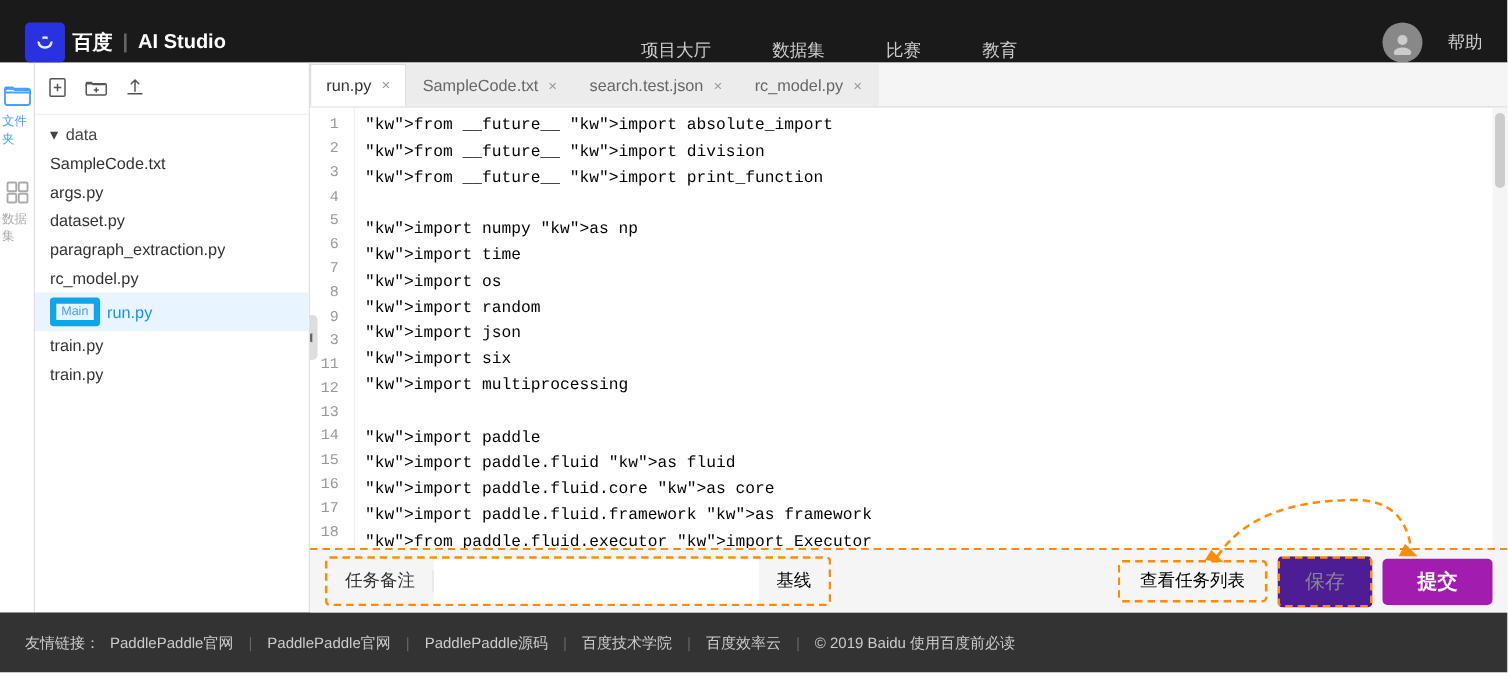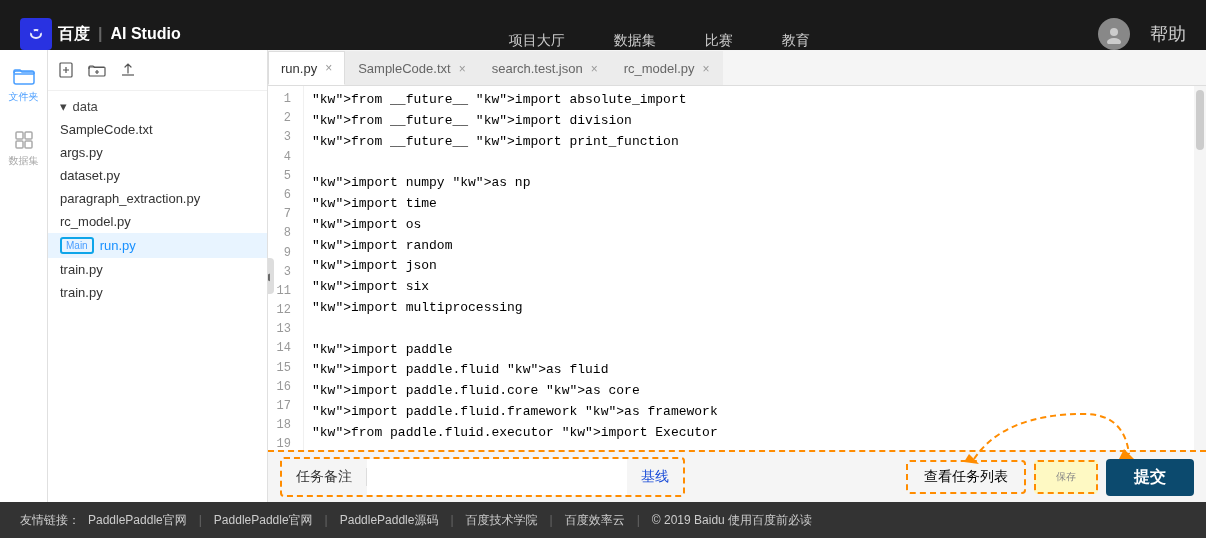--- a/index.html
+++ b/index.html
@@ -62,34 +62,34 @@
       background: #888;
       border-radius: 50%;
       display: flex;
       align-items: center;
       justify-content: center;
       color: white;
       font-size: 14px;
     }
     .topnav-help {
       color: #ccc;
-      font-size: 18px;
+      font-size: 14px;
       cursor: pointer;
     }
 
     
     .main-area {
       display: flex;
       flex: 1;
       overflow: hidden;
     }
 
     
     .icon-sidebar {
-      width: 48px;
+      width: 28px;
       background: #fff;
       border-right: 1px solid #e0e0e0;
       display: flex;
       flex-direction: column;
       align-items: center;
       padding-top: 10px;
       gap: 16px;
       flex-shrink: 0;
     }
     .icon-sidebar-item {
@@ -145,21 +145,21 @@
       align-items: center;
       gap: 6px;
     }
     .file-tree-item.active { background: #e8f4ff; }
     .file-tree-item.folder {
       font-weight: 500;
       color: #444;
     }
     .file-tree-item .badge {
       background: #e8f4ff;
-      border: 2px solid #0ea5e9;
+      border: 5px solid #0ea5e9;
       color: #4a9eff;
       font-size: 10px;
       padding: 1px 4px;
       border-radius: 3px;
     }
 
     
     .editor-area {
       flex: 1;
       display: flex;
@@ -297,47 +297,47 @@
       background: transparent;
       border: 2px dashed #ff8c00;
       color: #000000;
       font-size: 14px;
       padding: 6px 16px;
       cursor: pointer;
       border-radius: 4px;
       margin-left: auto;
     }
     .btn-save {
-      background: #fef9c3;
+      background: #4c1d95;
       border: none;
       color: #888;
-      font-size: 10px;
+      font-size: 16px;
       padding: 8px 20px;
       cursor: pointer;
       border-radius: 4px;
       border: 2px dashed #ff8c00;
       text-align: right;
     }
     .btn-submit {
-      background: #0c4a6e;
+      background: #a21caf;
       border: none;
       color: white;
       font-size: 16px;
       font-weight: bold;
       padding: 8px 28px;
       cursor: pointer;
       border-radius: 4px;
     }
 
     
     .footer {
       background: #333;
       color: #ccc;
       font-size: 12px;
-      height: 36px;
+      height: 48px;
       display: flex;
       align-items: center;
       padding: 0 20px;
       gap: 8px;
       flex-shrink: 0;
     }
     .footer a {
       color: #ccc;
       text-decoration: none;
       cursor: pointer;
@@ -537,21 +537,21 @@
       <div class="scrollbar-track">
         <div class="scrollbar-thumb"></div>
       </div>
     </div>
 
     <div class="bottom-toolbar">
 
       <div style="border: 2px dashed #ff8c00; border-radius: 4px; display:flex; align-items:center; gap:0; height:40px; overflow:hidden;">
         <div class="task-label" style="padding: 0 14px; font-size:14px; color:#333; white-space:nowrap; border-right:1px solid #ddd;">任务备注</div>
         <input type="text" style="border: none; outline: none; padding: 0px 10px; font-size: 14px; background: white; width: 260px; height: 100%;">
-        <span style="padding: 0 14px; font-size:14px; color:#1d4ed8;">基线</span>
+        <span style="padding: 0 14px; font-size:14px; color:#000000;">基线</span>
       </div>
 
       <div style="margin-left:auto; display:flex; align-items:center; gap:8px; position:relative;">
 
         <svg width="220" height="70" style="position:absolute; top:-65px; right:50px; pointer-events:none;">
           <path d="M 50 65 Q 80 20 160 20 Q 200 20 205 60" stroke="#ff8c00" stroke-width="2" fill="none" stroke-dasharray="6,4"></path>
           <polygon points="200,55 210,65 195,65" fill="#ff8c00"></polygon>
           <polygon points="45,60 55,70 40,68" fill="#ff8c00"></polygon>
         </svg>
         <button class="btn-view-tasks">查看任务列表</button>

